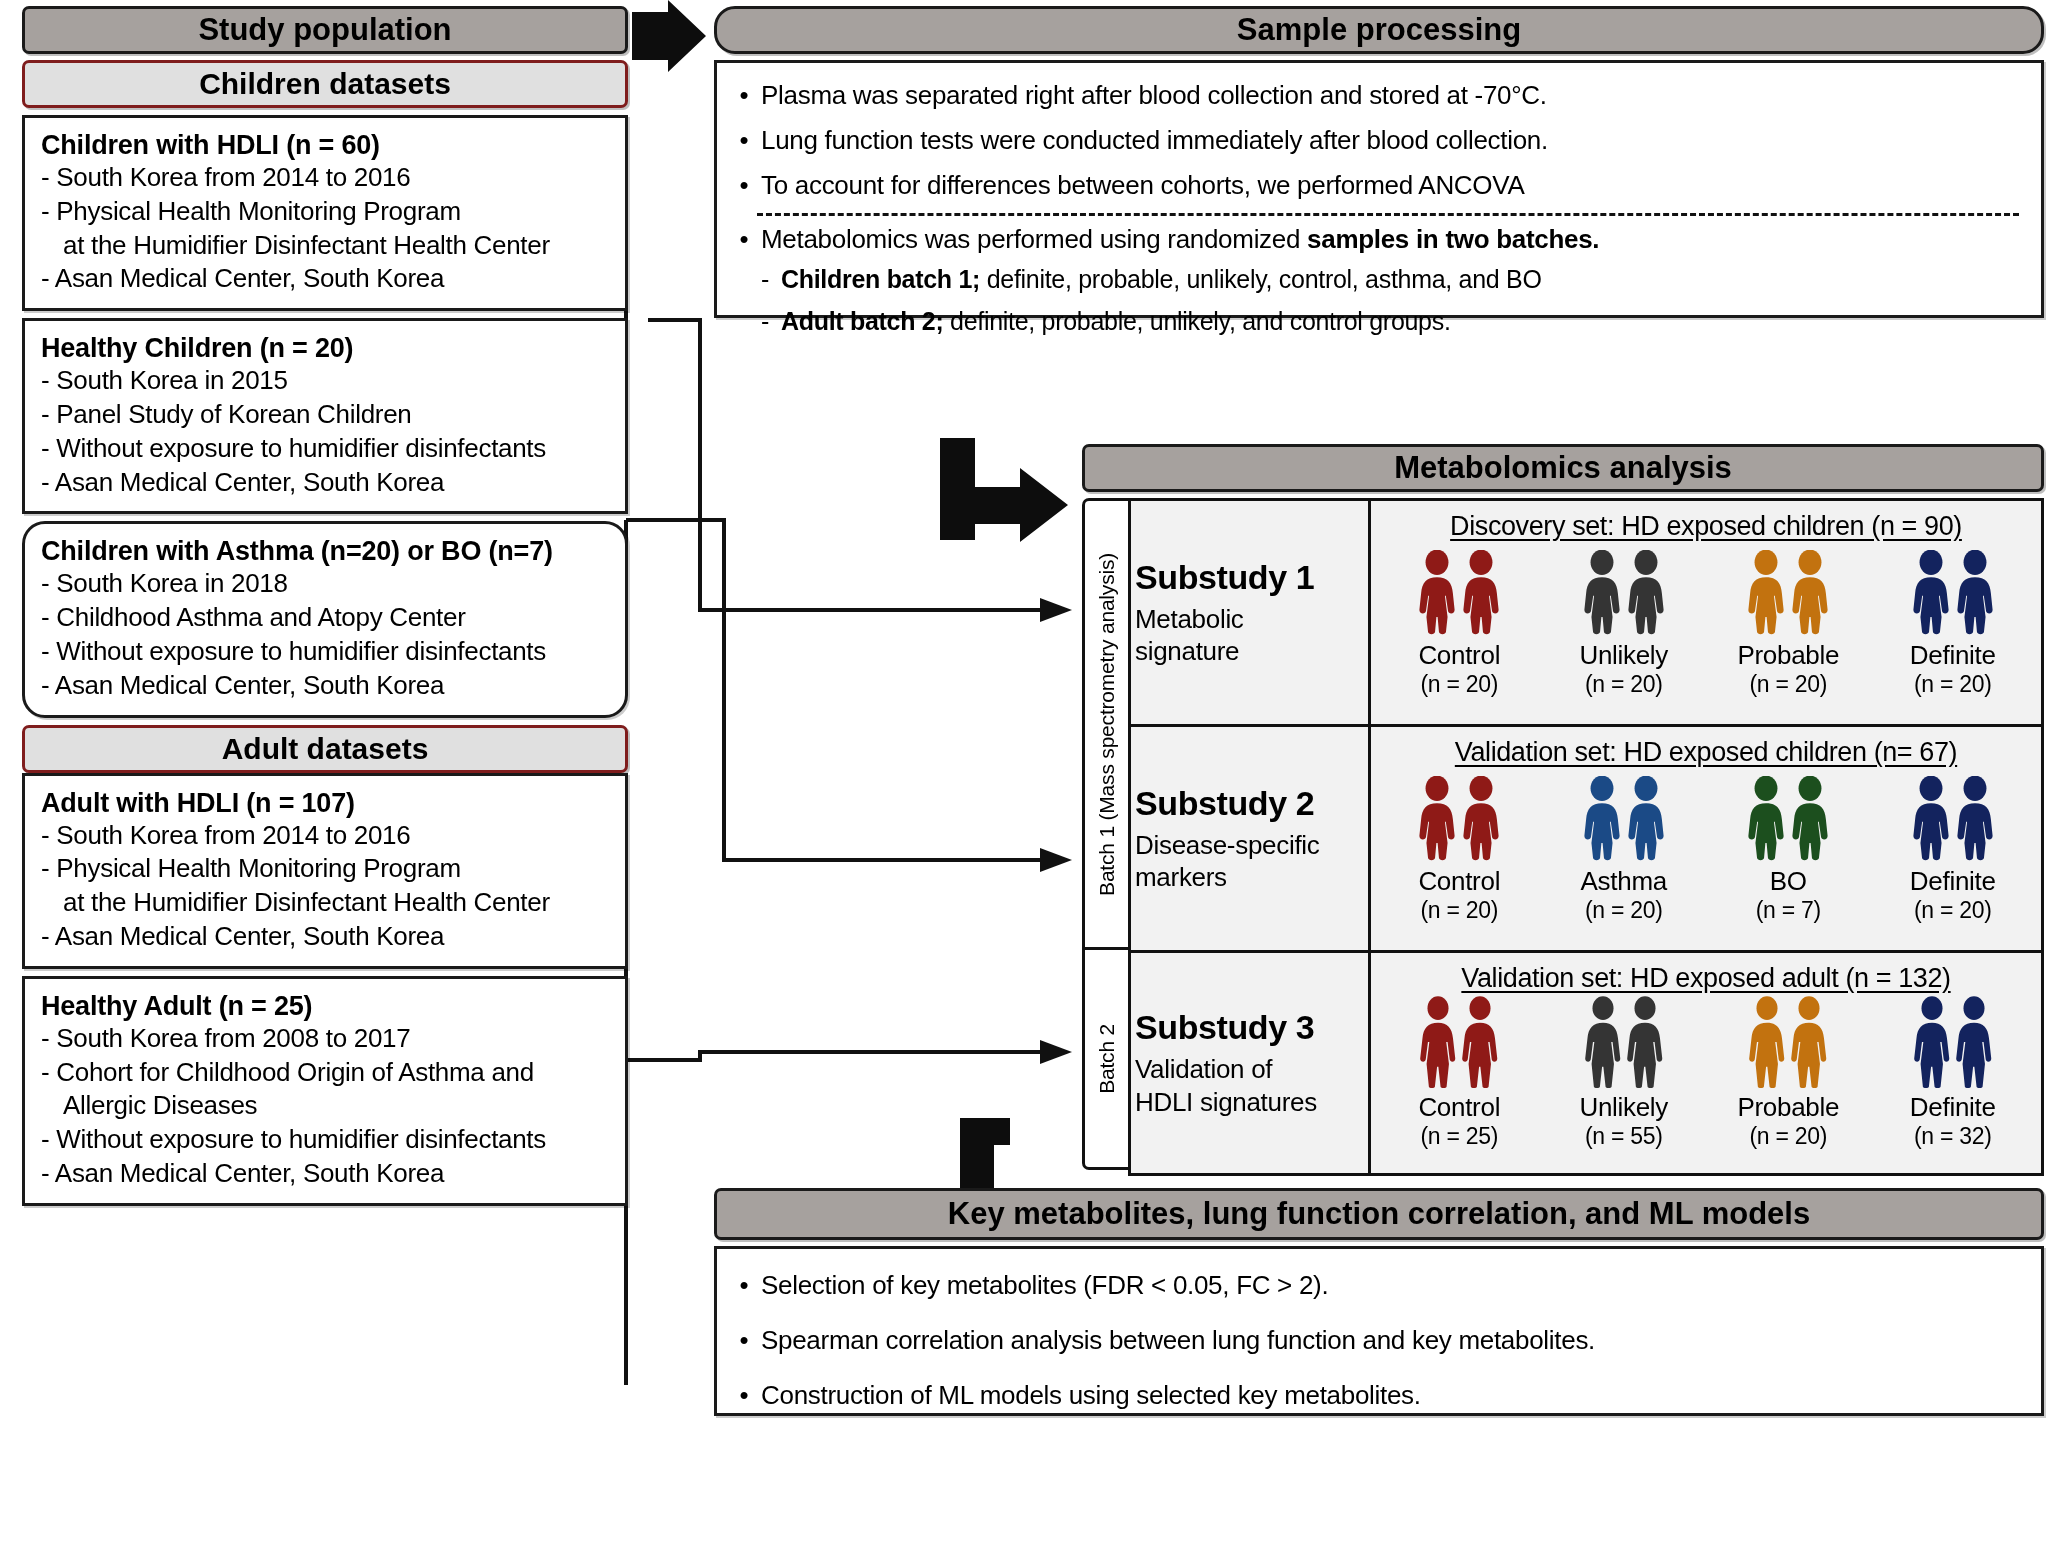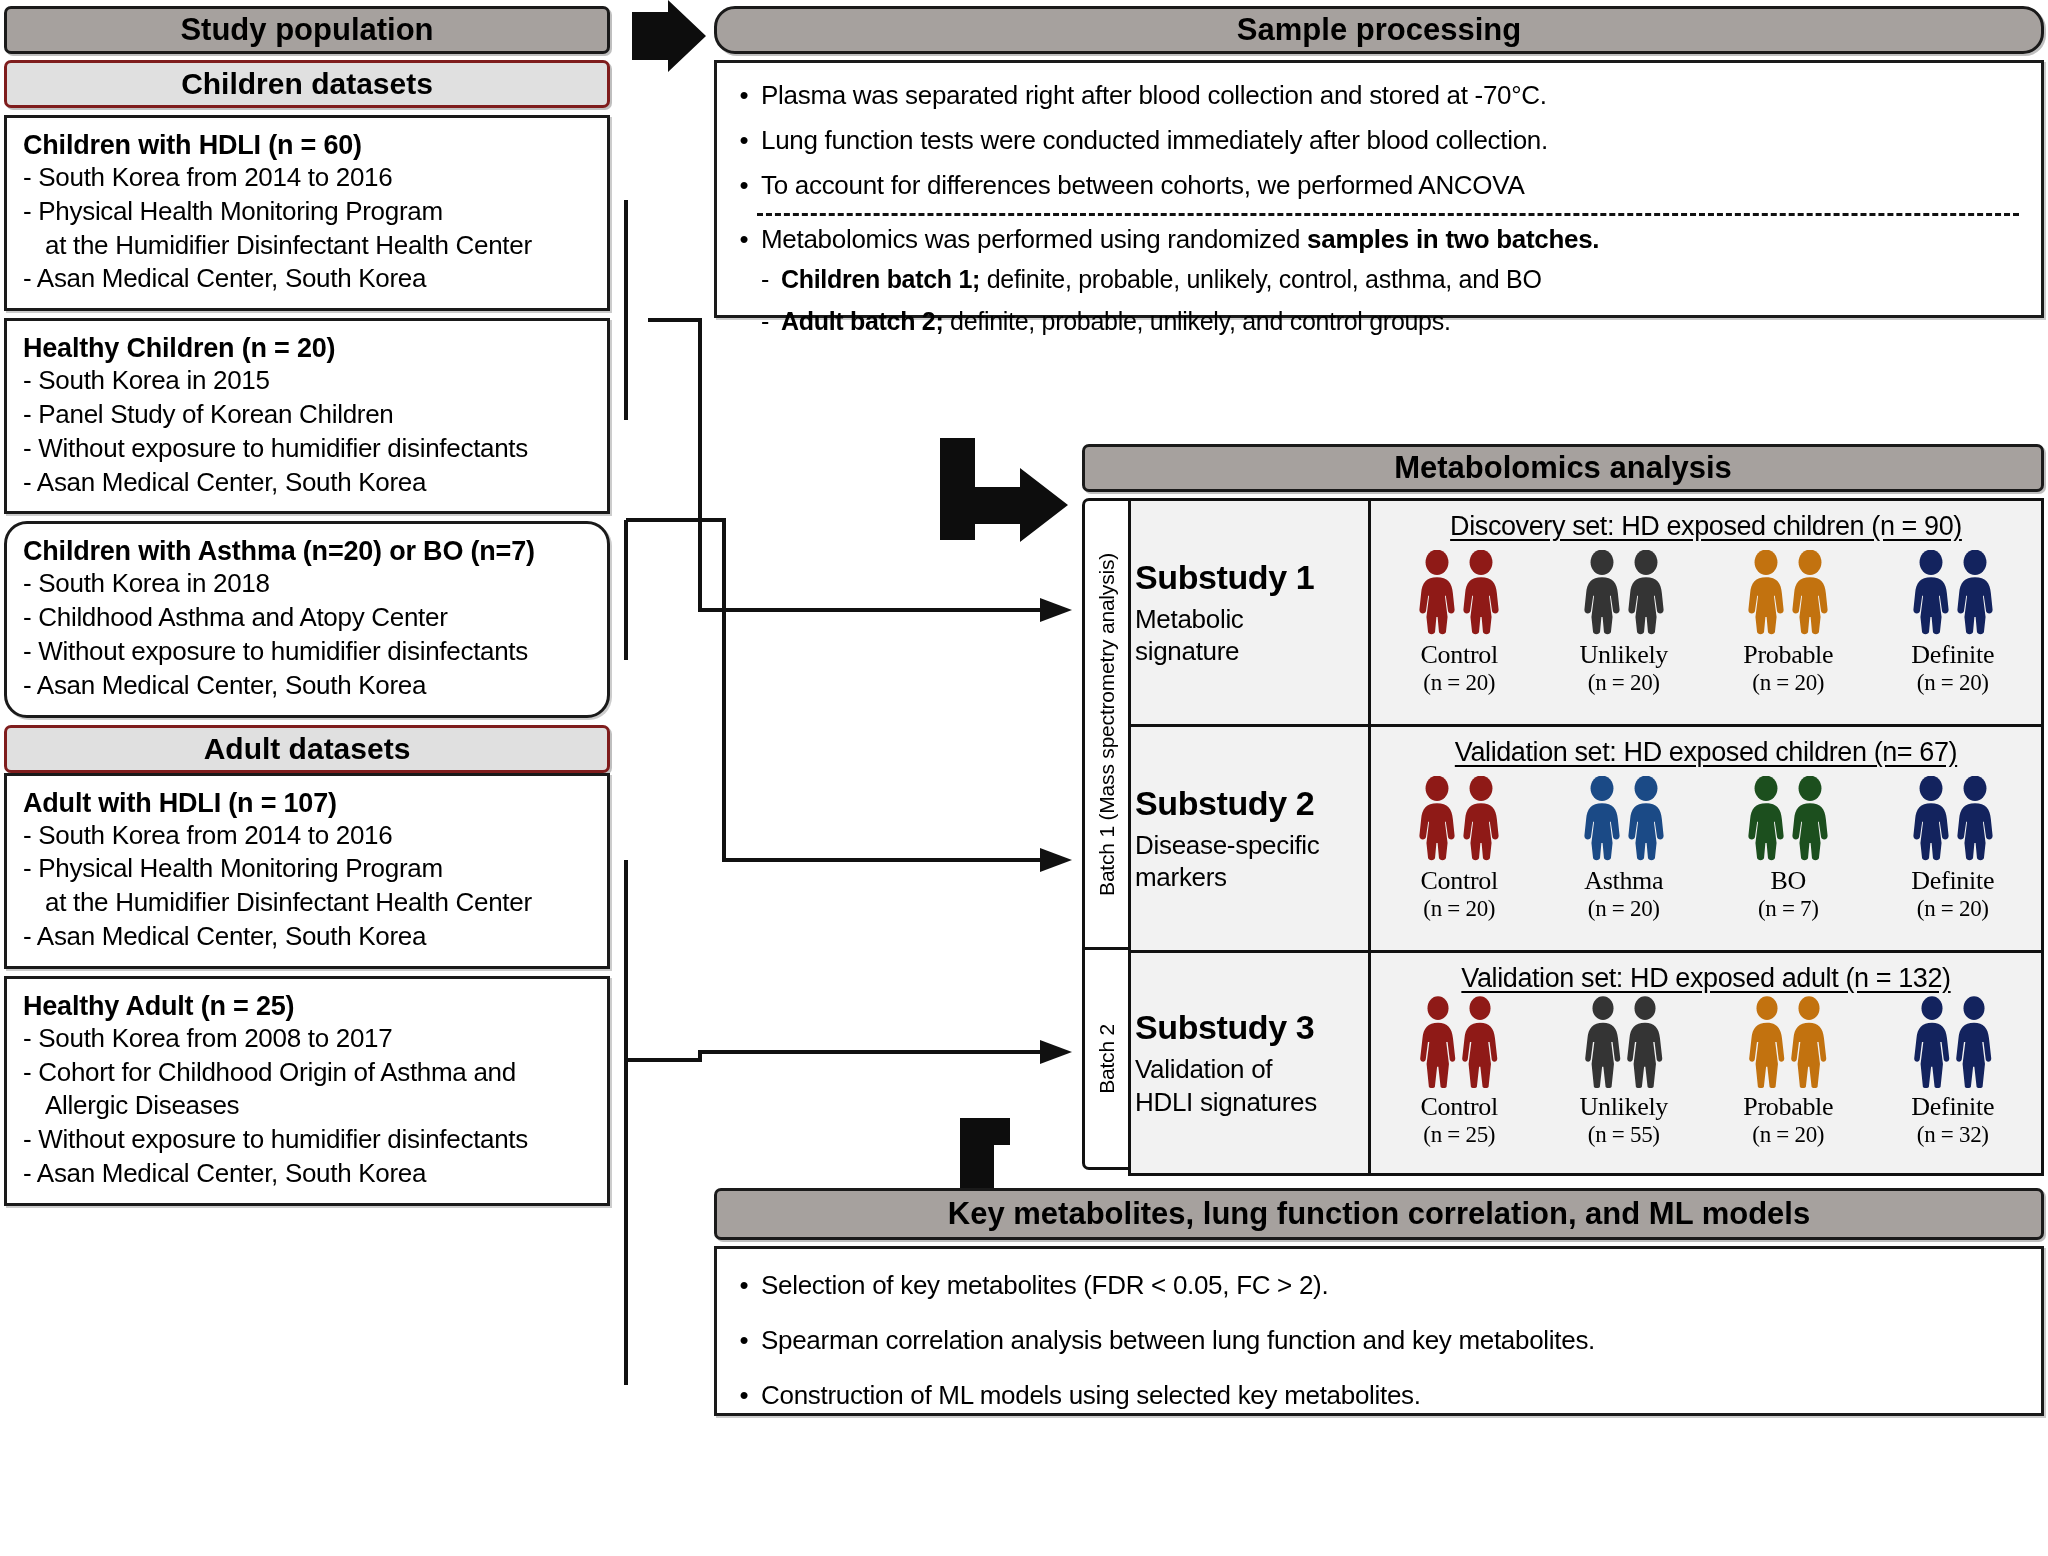--- a/index.html
+++ b/index.html
@@ -31,21 +31,21 @@
     display: flex; align-items: center; justify-content: center;
     box-shadow: 2px 2px 0 rgba(0,0,0,0.25);
   }
   .wbox {
     background: #ffffff;
     border: 3px solid #1a1a1a;
     box-shadow: 2px 2px 0 rgba(0,0,0,0.2);
   }
 
   
-  #left-col { position: absolute; left: 4px; top: 6px; width: 606px; }
+  #left-col { position: absolute; left: 22px; top: 6px; width: 606px; }
   .ds-title { font-weight: bold; font-size: 27px; letter-spacing: -0.2px; }
   .ds-line  { font-size: 26px; letter-spacing: -0.3px; line-height: 1.30; white-space: nowrap; }
   .ds-line.wrap2 { padding-left: 22px; }
   .ds-body { padding: 12px 14px 12px 16px; }
 
   
   #right-col { position: absolute; left: 714px; top: 6px; width: 1330px; }
   .bul { display: flex; font-size: 26px; line-height: 1.26; letter-spacing: -0.3px; }
   .bul .dot { width: 34px; flex: none; text-align: center; }
   .bul .txt { flex: 1; white-space: nowrap; }
@@ -76,21 +76,21 @@
     text-align: center; padding: 6px 4px;
   }
   .sub-left .t { font-weight: bold; font-size: 34px; letter-spacing: -0.4px; }
   .sub-left .d { font-size: 26px; line-height: 1.25; margin-top: 6px; letter-spacing: -0.3px; }
   .sub-right { flex: 1; padding: 10px 6px 8px 6px; }
   .set-title {
     text-align: center; font-size: 27px; letter-spacing: -0.4px;
     text-decoration: underline; text-underline-offset: 4px;
     margin-bottom: 4px; white-space: nowrap;
   }
-  .grp-row { display: flex; justify-content: space-around; align-items: center; font-family: Liberation Serif, serif; }
+  .grp-row { display: flex; justify-content: space-around; align-items: center; }
   .grp { text-align: center; width: 160px; }
   .grp .pair { height: 92px; display: flex; align-items: flex-end; justify-content: center; gap: 0px; }
   .grp .lab { font-size: 26px; letter-spacing: -0.3px; margin-top: 2px; }
   .grp .n   { font-size: 23px; letter-spacing: -0.3px; }
 
   svg.person { display: block; }
 
   
   #wires { position: absolute; left: 0; top: 0; width: 2048px; height: 1556px; pointer-events: none; }
 </style>

